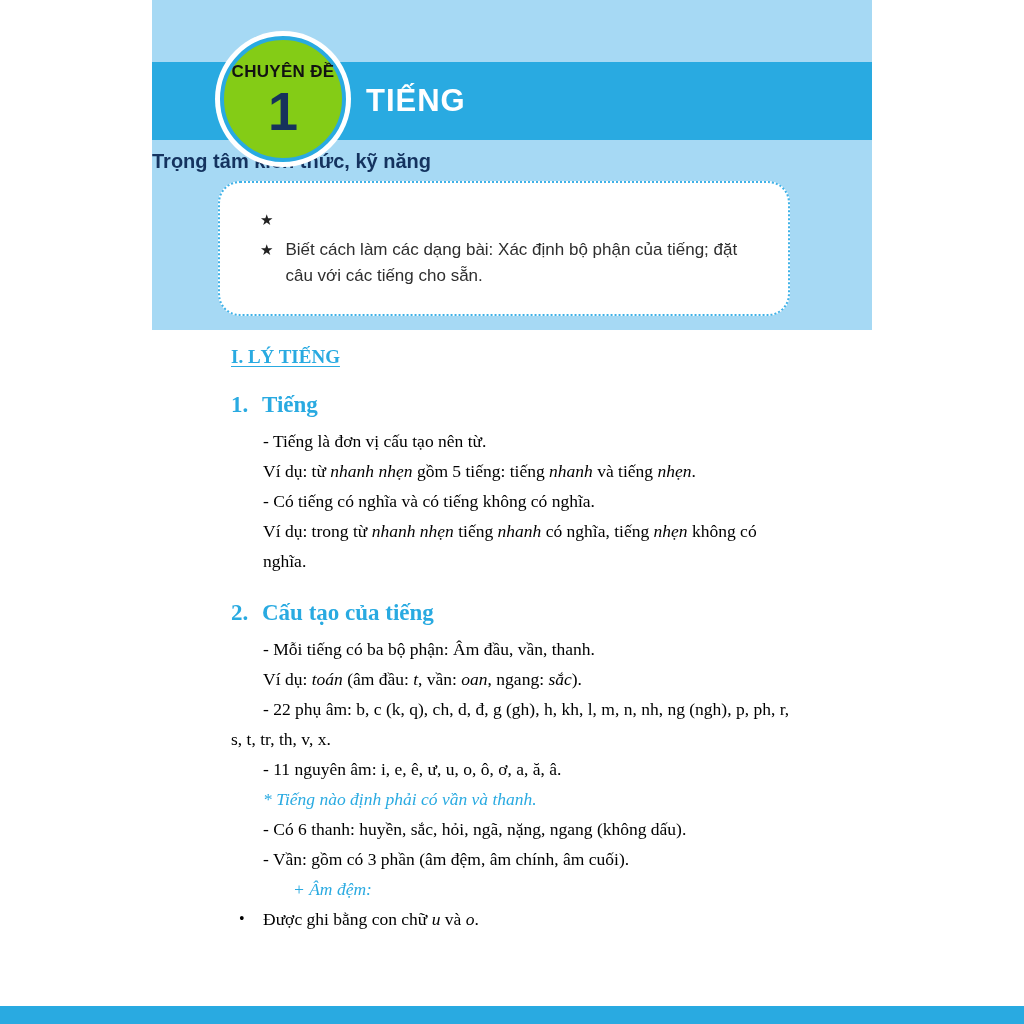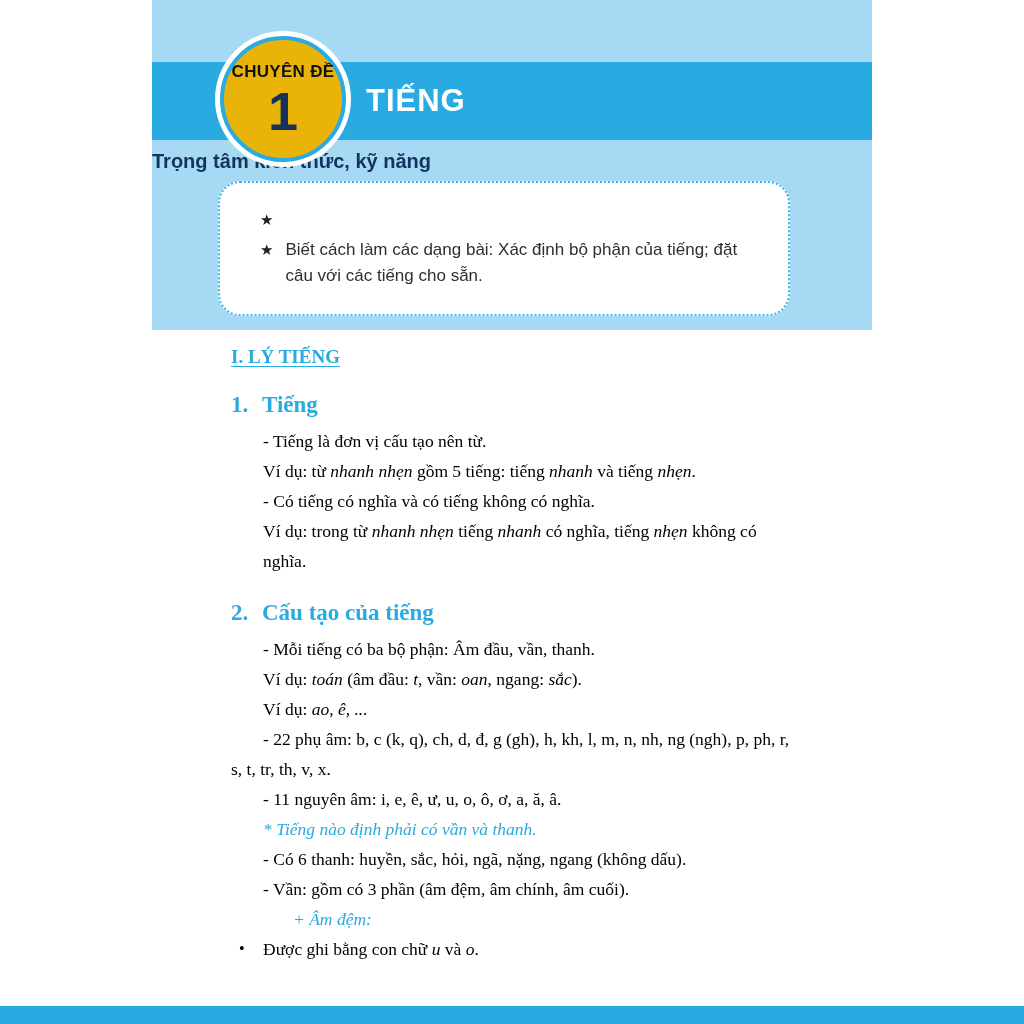--- a/index.html
+++ b/index.html
@@ -17,21 +17,21 @@
   .title-band {
     position:absolute; left:0; top:62px; width:100%; height:78px;
     background:var(--accent);
   }
   .chapter-title {
     position:absolute; left:214px; top:0; height:78px; line-height:78px;
     color:#fff; font-size:31px; font-weight:bold; letter-spacing:1px;
   }
   .badge {
     position:absolute; left:68px; top:36px; width:126px; height:126px;
-    background:#eab308; border:4px solid var(--accent); border-radius:50%;
+    background:#84cc16; border:4px solid var(--accent); border-radius:50%;
     box-shadow:0 0 0 5px #fff; text-align:center; z-index:2;
   }
   .badge-label { margin-top:22px; font-size:17px; font-weight:bold; color:#121212; letter-spacing:.3px; }
   .badge-number { font-size:54px; font-weight:bold; color:#16325c; line-height:58px; }
   .subtitle {
     position:absolute; left:0; top:150px; width:100%; text-align:left;
     font-size:20px; font-weight:bold; color:#14335f;
   }
   .focus-box {
     position:absolute; left:66px; top:181px; width:572px; height:135px;
@@ -86,21 +86,20 @@
     <div class="section-title">I. LÝ TIẾNG</div>
     <div id="blocks">
         <div class="block-heading"><span class="bnum">1.</span><span class="btitle">Tiếng</span></div>
         <p class="line"><span>- Tiếng là đơn vị cấu tạo nên từ.</span></p>
         <p class="line"><span>Ví dụ: từ </span><span class="it">nhanh nhẹn</span><span> gồm 5 tiếng: tiếng </span><span class="it">nhanh</span><span> và tiếng </span><span class="it">nhẹn</span><span>.</span></p>
         <p class="line"><span>- Có tiếng có nghĩa và có tiếng không có nghĩa.</span></p>
         <p class="line"><span>Ví dụ: trong từ </span><span class="it">nhanh nhẹn</span><span> tiếng </span><span class="it">nhanh</span><span> có nghĩa, tiếng </span><span class="it">nhẹn</span><span> không có nghĩa.</span></p>
         <div class="block-heading"><span class="bnum">2.</span><span class="btitle">Cấu tạo của tiếng</span></div>
         <p class="line"><span>- Mỗi tiếng có ba bộ phận: Âm đầu, vần, thanh.</span></p>
         <p class="line"><span>Ví dụ: </span><span class="it">toán</span><span> (âm đầu: </span><span class="it">t</span><span>, vần: </span><span class="it">oan</span><span>, ngang: </span><span class="it">sắc</span><span>).</span></p>
-        <p class="line"><span>Ví dụ: </span><span class="it">ao, ê, ...</span></p>
         <p class="line hang"><span>- 22 phụ âm: b, c (k, q), ch, d, đ, g (gh), h, kh, l, m, n, nh, ng (ngh), p, ph, r, s, t, tr, th, v, x.</span></p>
         <p class="line"><span>- 11 nguyên âm: i, e, ê, ư, u, o, ô, ơ, a, ă, â.</span></p>
         <p class="line blue"><span>* Tiếng nào định phải có vần và thanh.</span></p>
         <p class="line"><span>- Có 6 thanh: huyền, sắc, hỏi, ngã, nặng, ngang (không dấu).</span></p>
         <p class="line"><span>- Vần: gồm có 3 phần (âm đệm, âm chính, âm cuối).</span></p>
         <p class="line plus blue"><span>+ Âm đệm:</span></p>
         <p class="line"><span class="dot">•</span><span>Được ghi bằng con chữ </span><span class="it">u</span><span> và </span><span class="it">o</span><span>.</span></p>
       </div>
   </div>
 

